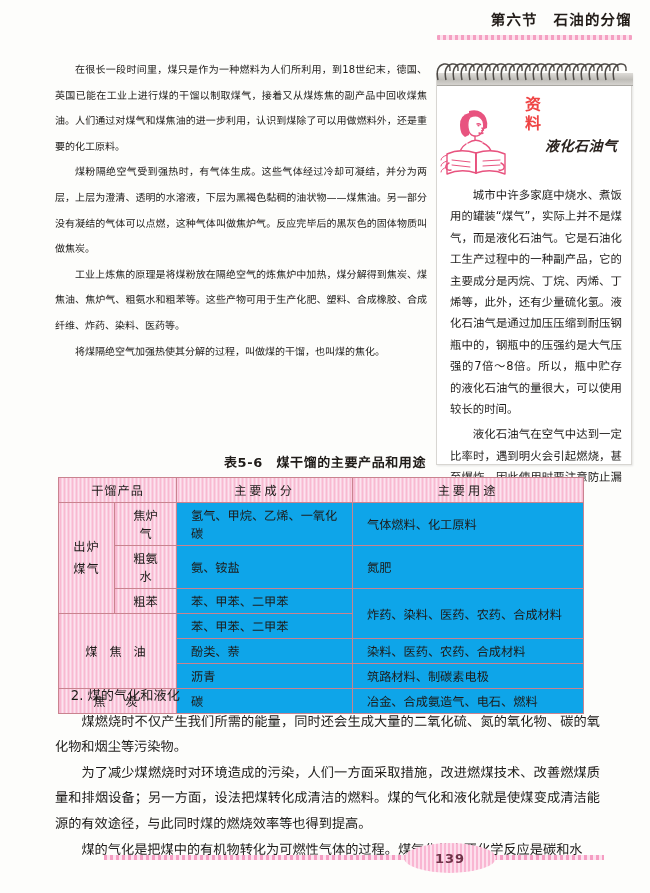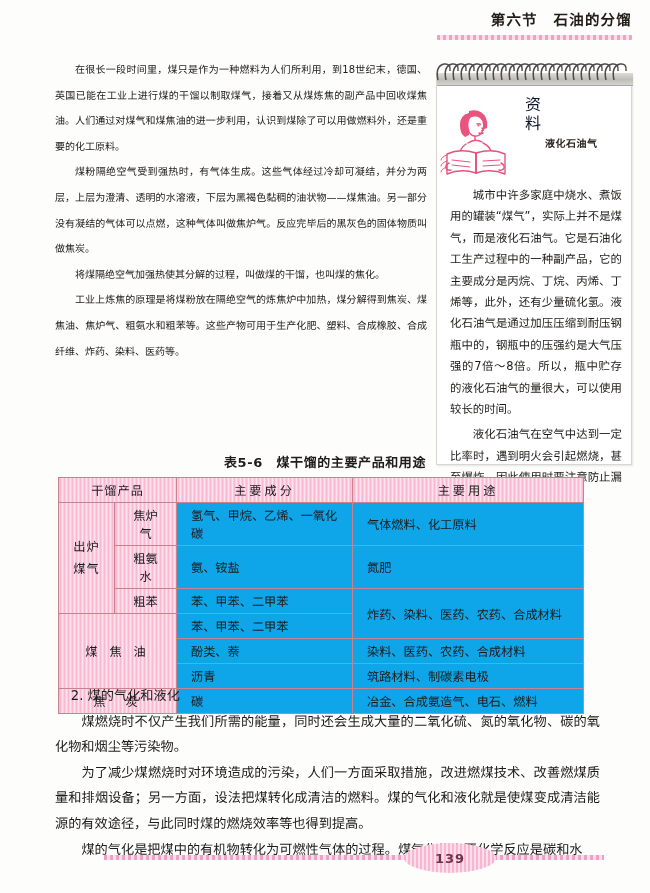--- a/index.html
+++ b/index.html
@@ -118,34 +118,35 @@
     left: 0;
     width: 196px;
     height: 86px;
   }
   .note-label-ziliao {
     position: absolute;
     left: 88px;
     top: 22px;
     width: 20px;
     font-size: 16px;
-    font-weight: normal;
-    color: #0f172a;
+    font-weight: bold;
+    color: #ef4444;
     line-height: 19px;
     letter-spacing: 0;
   }
   .note-label-lpg {
     position: absolute;
     left: 108px;
     top: 62px;
-    font-size: 10px;
+    font-size: 14px;
     font-weight: bold;
     color: #2b2420;
     letter-spacing: 0.5px;
     white-space: nowrap;
+    font-style: italic;
   }
   .note-body {
     position: absolute;
     top: 112px;
     left: 13px;
     width: 172px;
     font-size: 11.4px;
     line-height: 21.4px;
     color: #1d1b19;
     text-align: justify;
@@ -248,22 +249,22 @@
 <div class="page">
 
   <div class="header">
     <div class="header-title">第六节　石油的分馏</div>
     <div class="header-rule"></div>
   </div>
 
   <div class="maintext">
     <p>在很长一段时间里，煤只是作为一种燃料为人们所利用，到18世纪末，德国、英国已能在工业上进行煤的干馏以制取煤气，接着又从煤炼焦的副产品中回收煤焦油。人们通过对煤气和煤焦油的进一步利用，认识到煤除了可以用做燃料外，还是重要的化工原料。</p>
     <p>煤粉隔绝空气受到强热时，有气体生成。这些气体经过冷却可凝结，并分为两层，上层为澄清、透明的水溶液，下层为黑褐色黏稠的油状物——煤焦油。另一部分没有凝结的气体可以点燃，这种气体叫做焦炉气。反应完毕后的黑灰色的固体物质叫做焦炭。</p>
+    <p>工业上炼焦的原理是将煤粉放在隔绝空气的炼焦炉中加热，煤分解得到焦炭、煤焦油、焦炉气、粗氨水和粗苯等。这些产物可用于生产化肥、塑料、合成橡胶、合成纤维、炸药、染料、医药等。</p>
     <p>将煤隔绝空气加强热使其分解的过程，叫做煤的干馏，也叫煤的焦化。</p>
-    <p>工业上炼焦的原理是将煤粉放在隔绝空气的炼焦炉中加热，煤分解得到焦炭、煤焦油、焦炉气、粗氨水和粗苯等。这些产物可用于生产化肥、塑料、合成橡胶、合成纤维、炸药、染料、医药等。</p>
   </div>
 
   <div class="sidebar">
 
     <div class="note-card">
       <div class="note-band"></div>
 
       <div class="note-illus">
         <svg width="196" height="86" viewBox="0 0 196 86" xmlns="http://www.w3.org/2000/svg">
           <g fill="none" stroke="#e8537f" stroke-width="1.4" stroke-linecap="round" stroke-linejoin="round">

